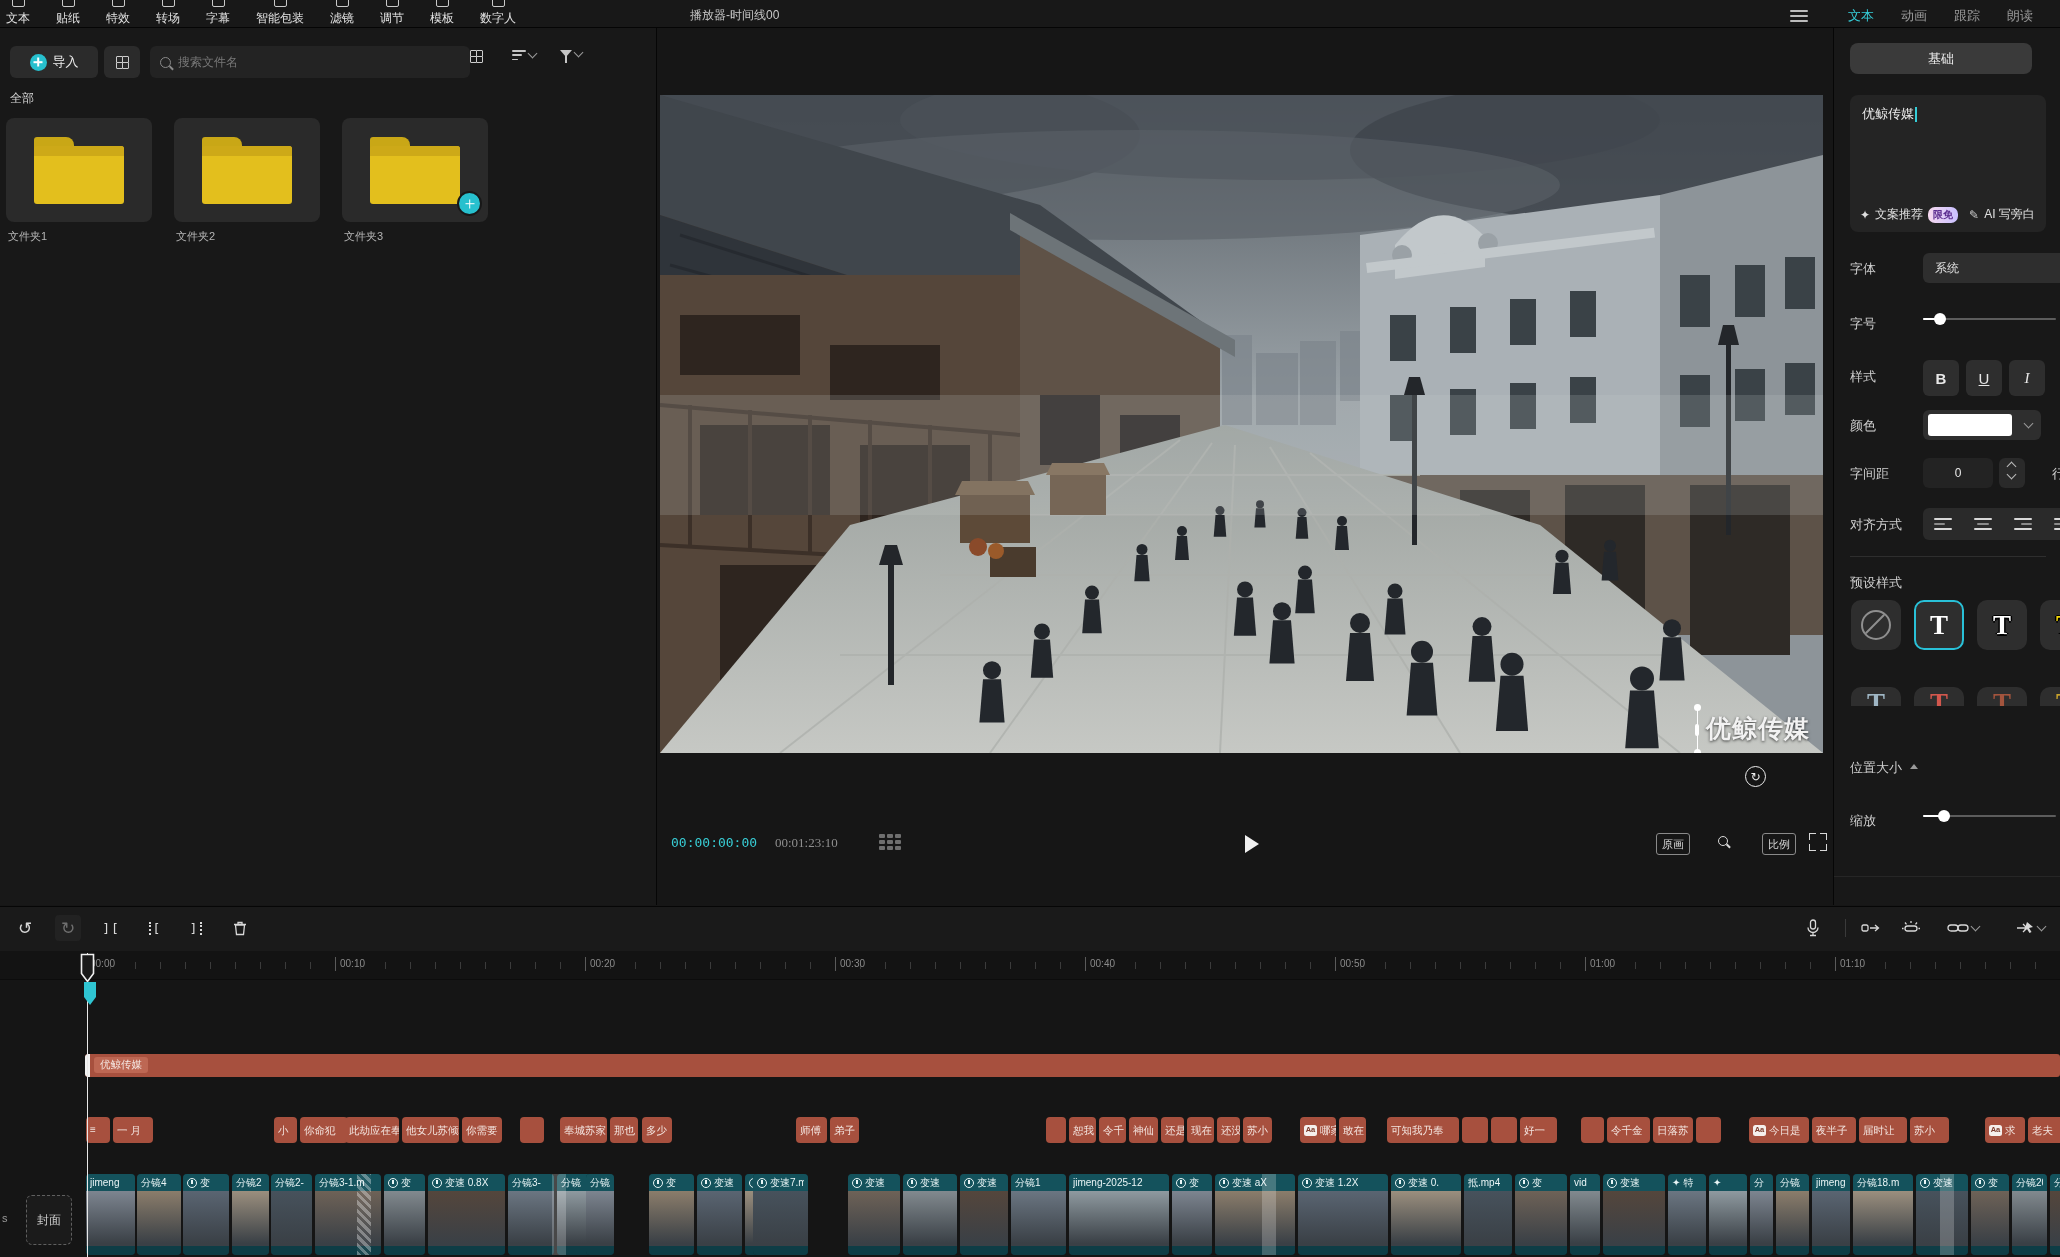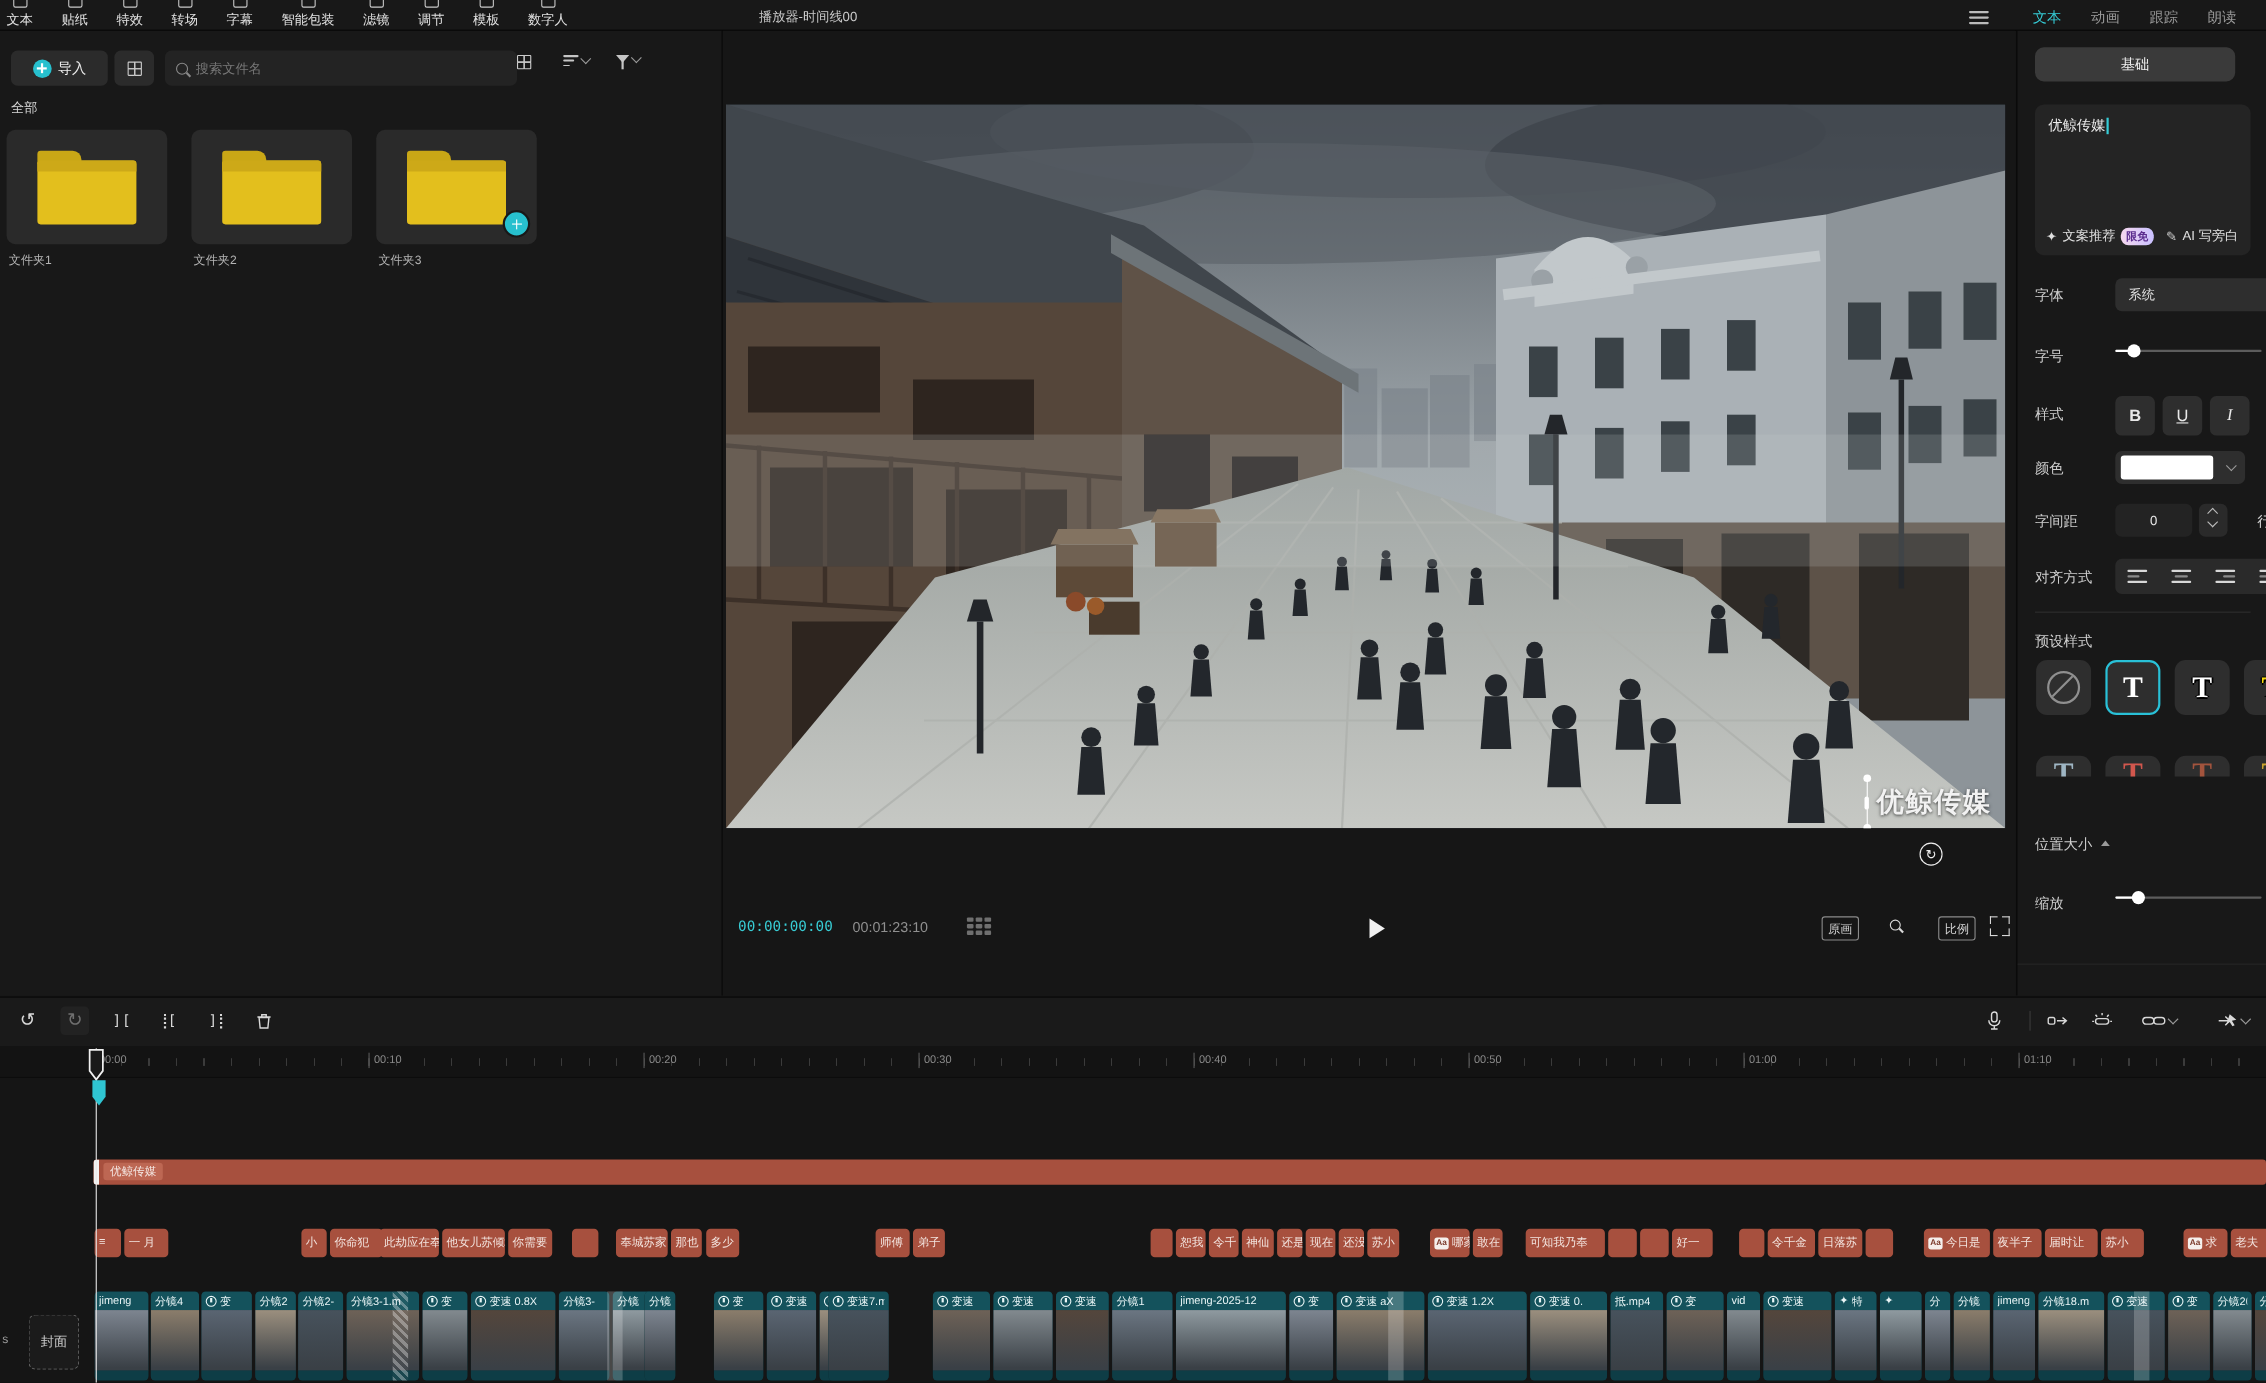--- a/index.html
+++ b/index.html
@@ -59,21 +59,21 @@
   #player-panel{position:absolute;left:657px;top:28px;width:1175px;height:877px;background:#161616;}
   #video-frame{position:absolute;left:3px;top:67px;width:1163px;height:658px;background:#202428;overflow:hidden;}
   #video-frame svg{display:block;}
   #overlay-text{position:absolute;left:1046px;top:617px;font-size:25px;font-weight:bold;color:#f2f2f2;text-shadow:0 1px 3px rgba(0,0,0,.7);letter-spacing:1px;white-space:nowrap;cursor:move;}
   #overlay-handle{position:absolute;left:1037px;top:613px;height:44px;width:0;border-left:1.5px solid #fff;}
   #overlay-handle i{position:absolute;left:-4px;width:7px;height:7px;background:#fff;border-radius:50%;}
   #overlay-handle i.top{top:-4px;} #overlay-handle i.mid{top:16px;height:12px;width:4px;left:-2.6px;border-radius:2px;} #overlay-handle i.bot{bottom:-4px;}
   #rotate-handle{position:absolute;left:1088px;top:738px;width:19px;height:19px;border:1.6px solid #eee;border-radius:50%;color:#eee;display:flex;align-items:center;justify-content:center;font-size:12px;cursor:grab;background:rgba(20,20,20,.4);}
   #transport{position:absolute;left:0;top:800px;width:1175px;height:40px;}
   #tc-cur{position:absolute;left:14px;top:7px;font-family:"DejaVu Sans Mono",monospace;font-size:13px;color:#38ccd4;}
-  #tc-total{position:absolute;left:118px;top:7px;font-family:Liberation Sans, sans-serif;font-size:13px;color:#8f8f8f;}
+  #tc-total{position:absolute;left:118px;top:7px;font-family:Liberation Serif, serif;font-size:13px;color:#8f8f8f;}
   #tc-grid{position:absolute;left:222px;top:6px;display:grid;grid-template-columns:repeat(3,6px);grid-gap:2px;cursor:pointer;}
   #tc-grid i{height:4px;background:#6f6f6f;border-radius:1px;}
   #play-btn{position:absolute;left:582px;top:4px;width:24px;height:24px;cursor:pointer;}
   #play-btn::before{content:"";position:absolute;left:6px;top:3px;border-left:14px solid #f0f0f0;border-top:9px solid transparent;border-bottom:9px solid transparent;}
   .tbtn{position:absolute;top:5px;height:20px;padding:0 5px;border:1px solid #8a8a8a;border-radius:3px;font-size:11px;color:#d8d8d8;display:flex;align-items:center;cursor:pointer;background:transparent;}
   #btn-original{left:999px;} #btn-ratio{left:1105px;}
   #btn-zoomfit{position:absolute;left:1057px;top:5px;width:20px;height:20px;cursor:pointer;}
   #btn-zoomfit .lens{position:absolute;left:4px;top:3px;width:8px;height:8px;border:1.6px solid #d8d8d8;border-radius:50%;}
   #btn-zoomfit .lens::after{content:"";position:absolute;width:5px;height:1.6px;background:#d8d8d8;transform:rotate(45deg);right:-4px;bottom:-2px;}
   #btn-fullscreen{position:absolute;left:1152px;top:5px;width:18px;height:18px;cursor:pointer;}

